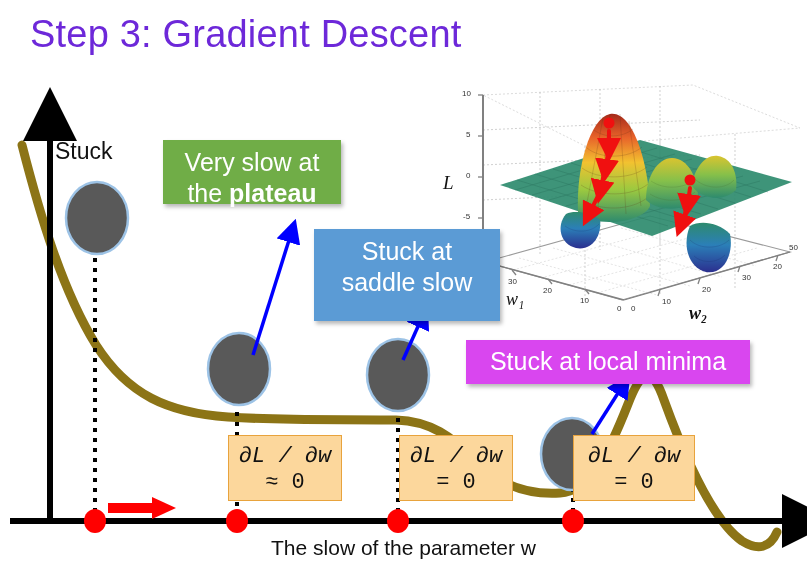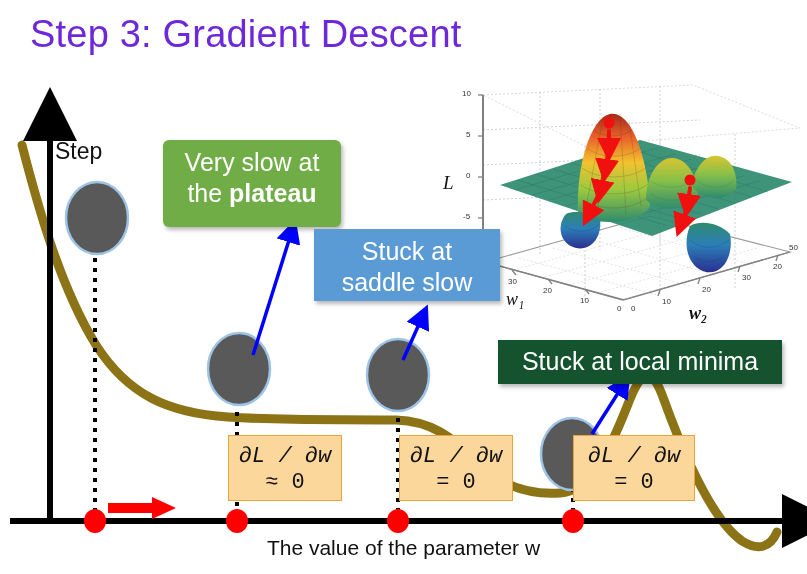--- a/index.html
+++ b/index.html
@@ -14,24 +14,24 @@
   
   .layer{position:absolute;left:0;top:0;width:807px;height:574px;}
 
   
   .callout{position:absolute;box-sizing:border-box;color:#fff;
            font-size:25px;line-height:1.22;text-align:center;
            padding:7px 12px 9px;box-shadow:2px 3px 4px rgba(0,0,0,.28);}
   .callout b{font-weight:700;}
   .c-green{background:#70AD47;}
   .c-blue-light{background:#5B9BD5;}
-  .c-blue-dark{background:#14532d;margin-left:32px;}
-
-  .box-plateau{left:163px;top:140px;width:178px;height:87px;border-radius:6px;}
-  .box-saddle{left:314px;top:229px;width:186px;height:72px;}
+  .c-blue-dark{background:#d946ef;}
+
+  .box-plateau{left:163px;top:140px;width:178px;height:64px;}
+  .box-saddle{left:314px;top:229px;width:186px;height:92px;}
   .box-local{left:466px;top:340px;width:284px;height:44px;
              padding-top:6px;white-space:nowrap;}
 
   
   .deriv{position:absolute;box-sizing:border-box;background:#FCD79C;
          border:1.6px solid #E8A33D;text-align:center;
          font-family:Liberation Mono, monospace;font-style:italic;
          color:#111;line-height:1.18;padding-top:8px;}
   .deriv .num{font-style:normal;}
   .d1{left:228px;top:435px;width:114px;height:66px;font-size:22px;}
@@ -110,22 +110,22 @@
       <ellipse cx="572" cy="454" rx="31" ry="36" fill="#595959" stroke="#9DC3E6" stroke-width="2.5"></ellipse>
     </g>
 
     <g stroke="#0000FF" stroke-width="3.5" fill="none">
       <line x1="253" y1="355" x2="290" y2="237" marker-end="url(#arrowBlue)"></line>
       <line x1="403" y1="360" x2="420" y2="322" marker-end="url(#arrowBlue)"></line>
       <line x1="592" y1="434" x2="620" y2="390" marker-end="url(#arrowBlue)"></line>
     </g>
   </svg>
 
-  <div class="loss-lbl">Step</div>
-  <div class="xcaption">The value of the parameter w</div>
+  <div class="loss-lbl">Stuck</div>
+  <div class="xcaption">The slow of the parameter w</div>
 
   <svg class="layer" viewBox="0 0 807 574" xmlns="http://www.w3.org/2000/svg">
     <defs>
       <linearGradient id="peakG" x1="0" y1="0" x2="0" y2="1">
         <stop offset="0%" stop-color="#A52A1A"></stop>
         <stop offset="22%" stop-color="#E8632A"></stop>
         <stop offset="45%" stop-color="#F2C230"></stop>
         <stop offset="70%" stop-color="#9CC93F"></stop>
         <stop offset="100%" stop-color="#2E8B6E"></stop>
       </linearGradient>

